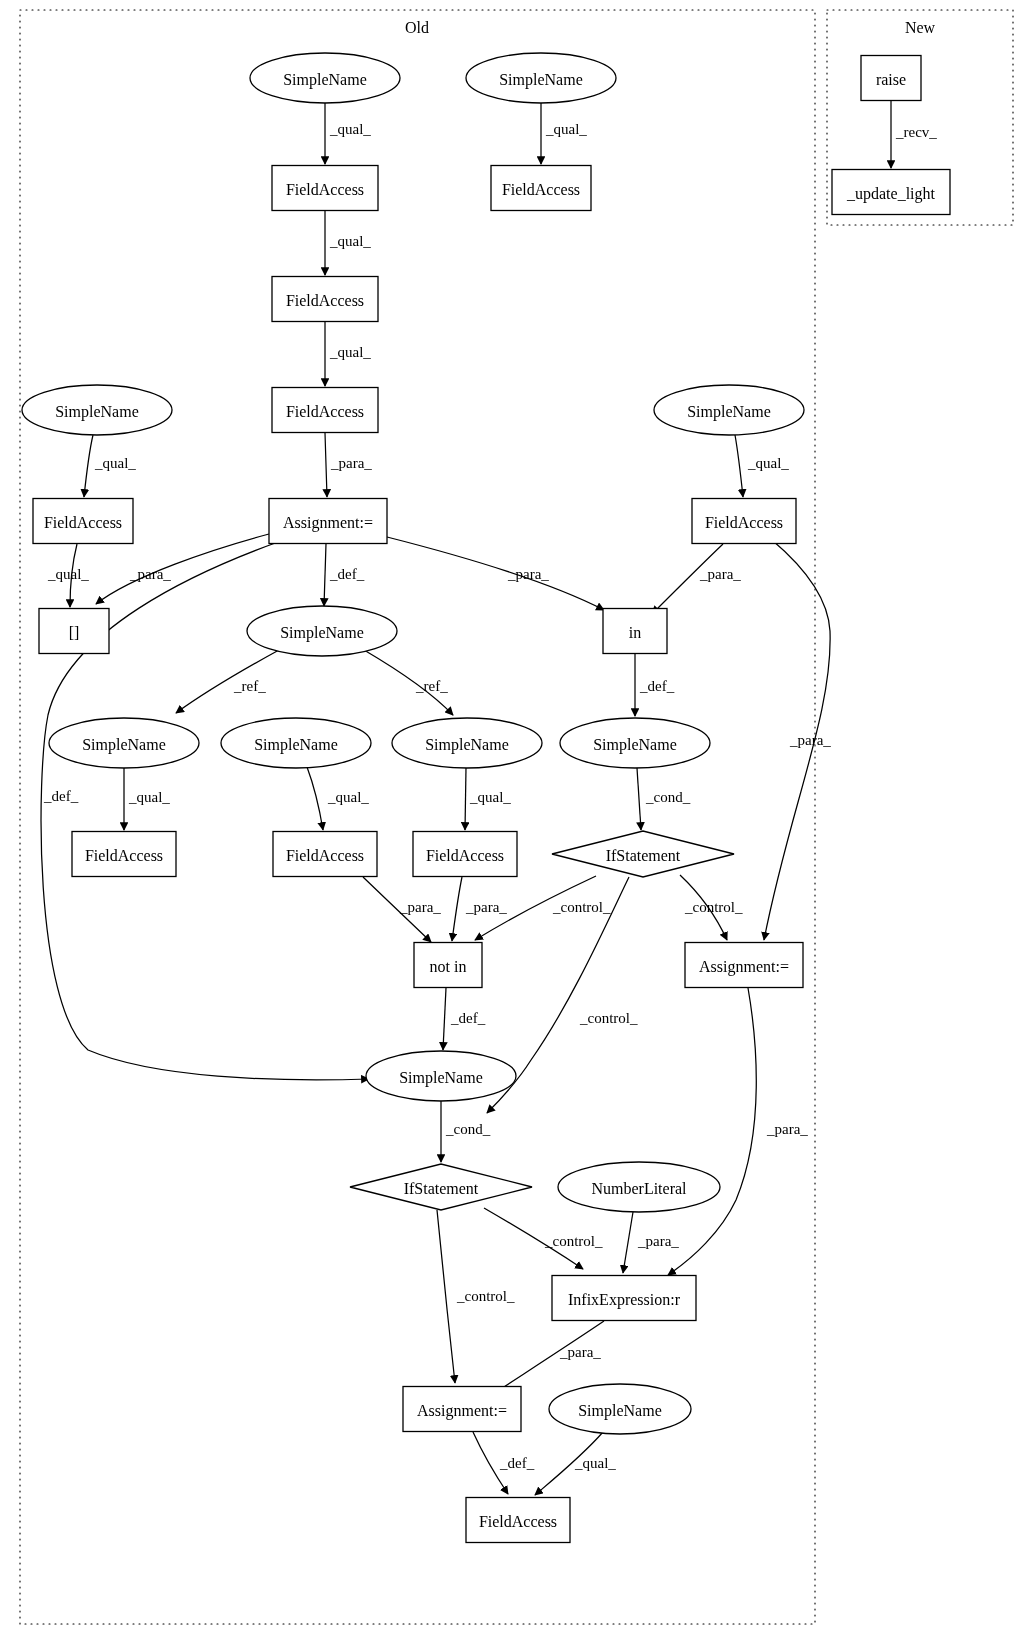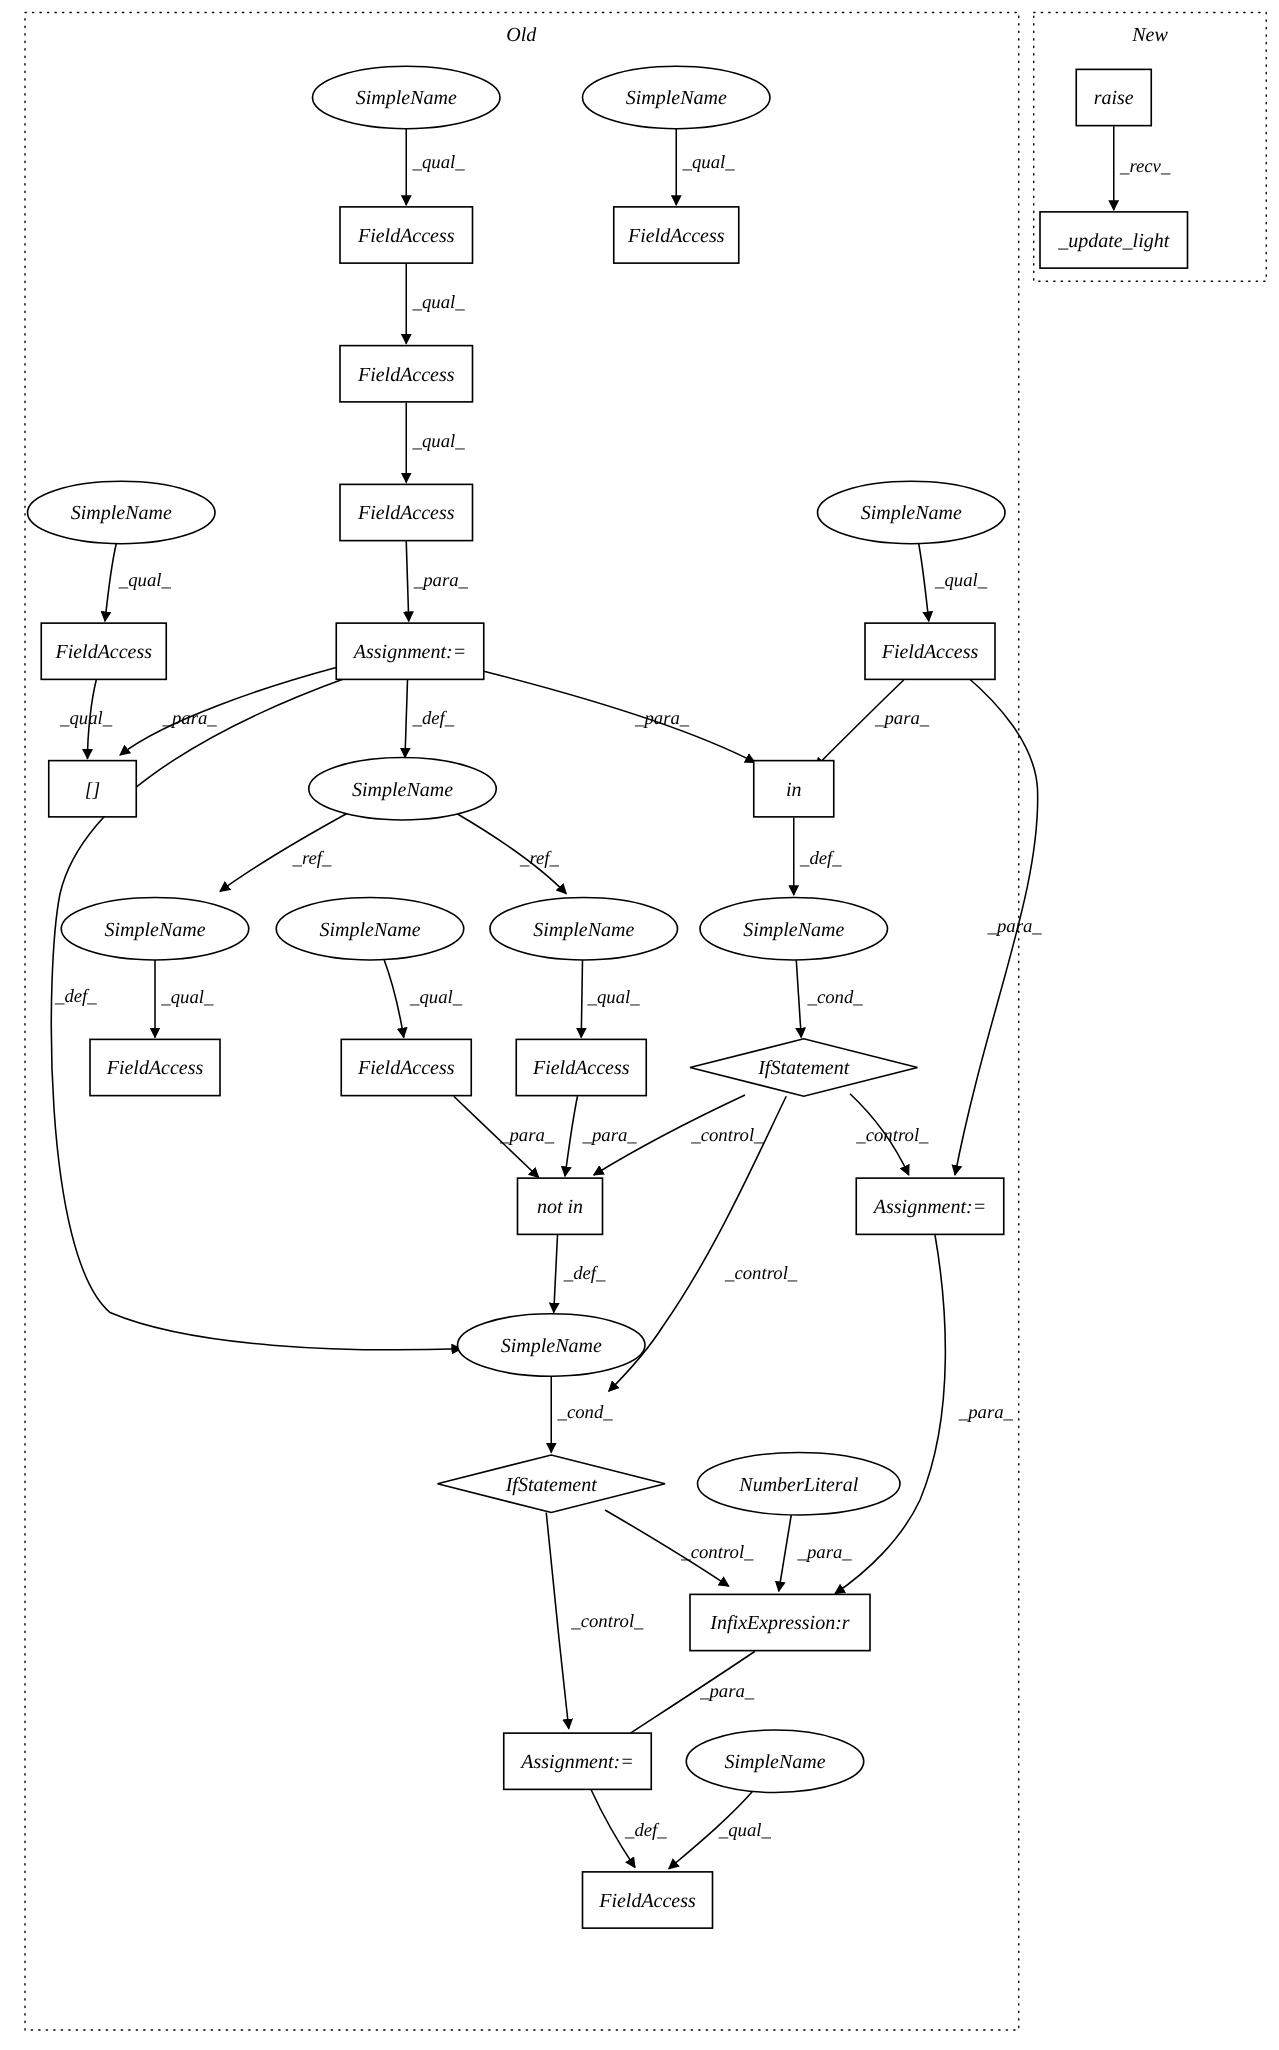--- a/index.html
+++ b/index.html
@@ -6,21 +6,20 @@
     margin: 0;
     padding: 0;
     background: #ffffff;
   }
   #canvas-wrap {
     position: relative;
     width: 1023px;
     height: 1640px;
     background: #ffffff;
     font-family: "Liberation Serif", "DejaVu Serif", serif;
-    font-style: italic;
   }
   svg#graph {
     display: block;
     width: 1023px;
     height: 1640px;
   }
   .cluster-box {
     fill: none;
     stroke: #000000;
     stroke-width: 1.1;

